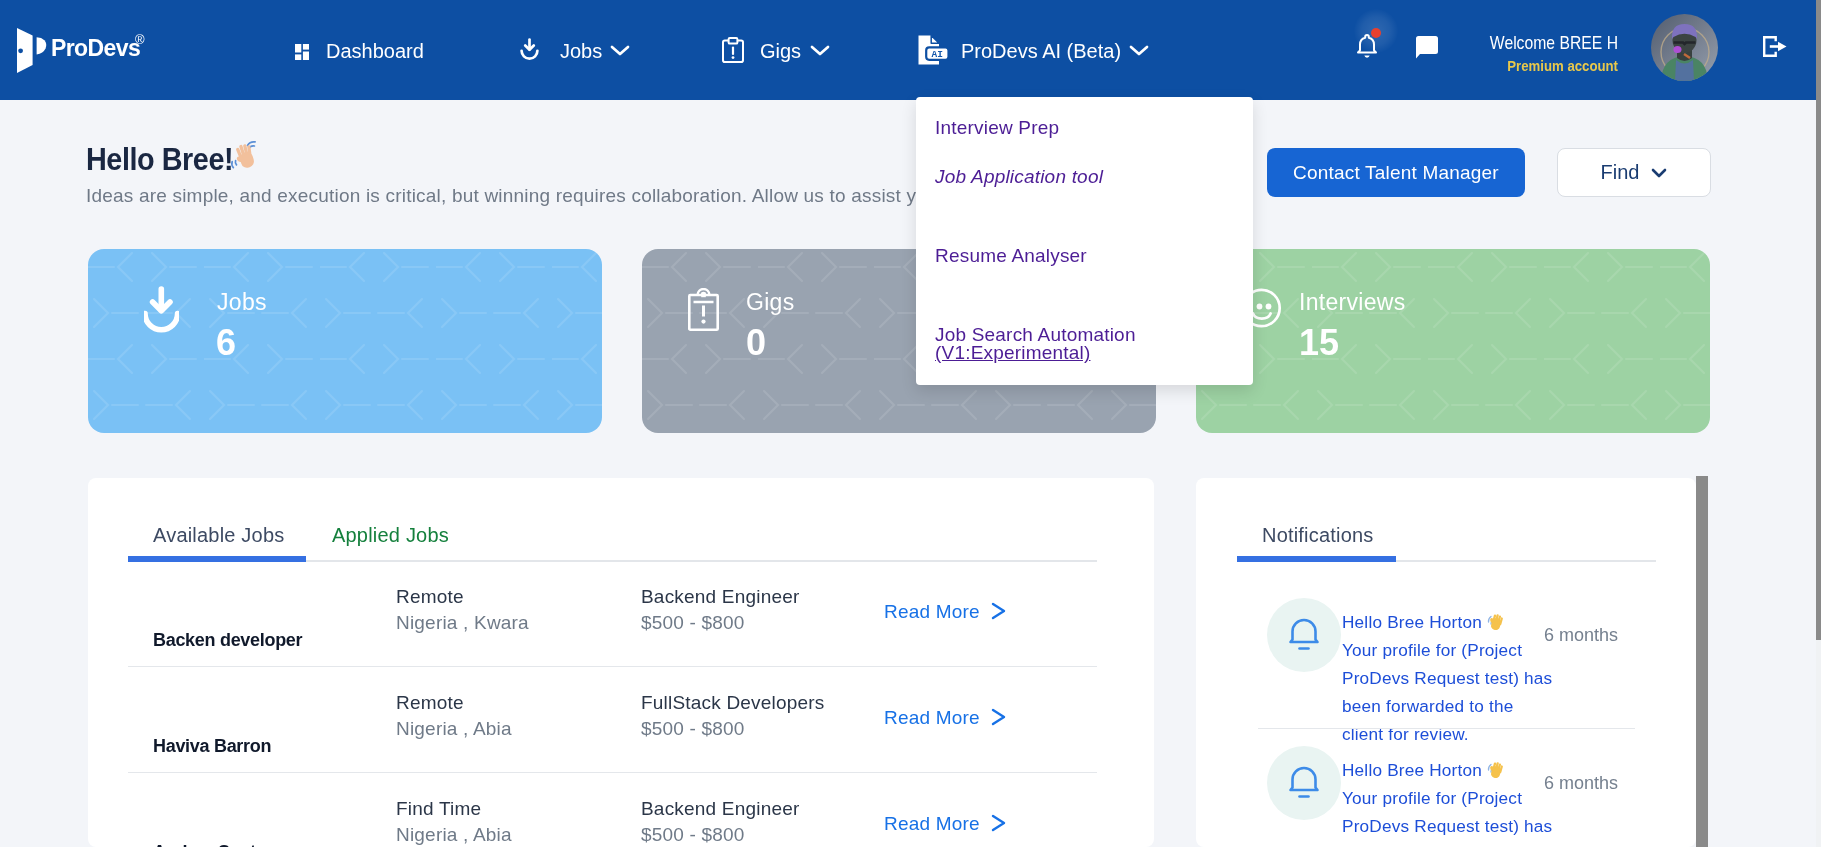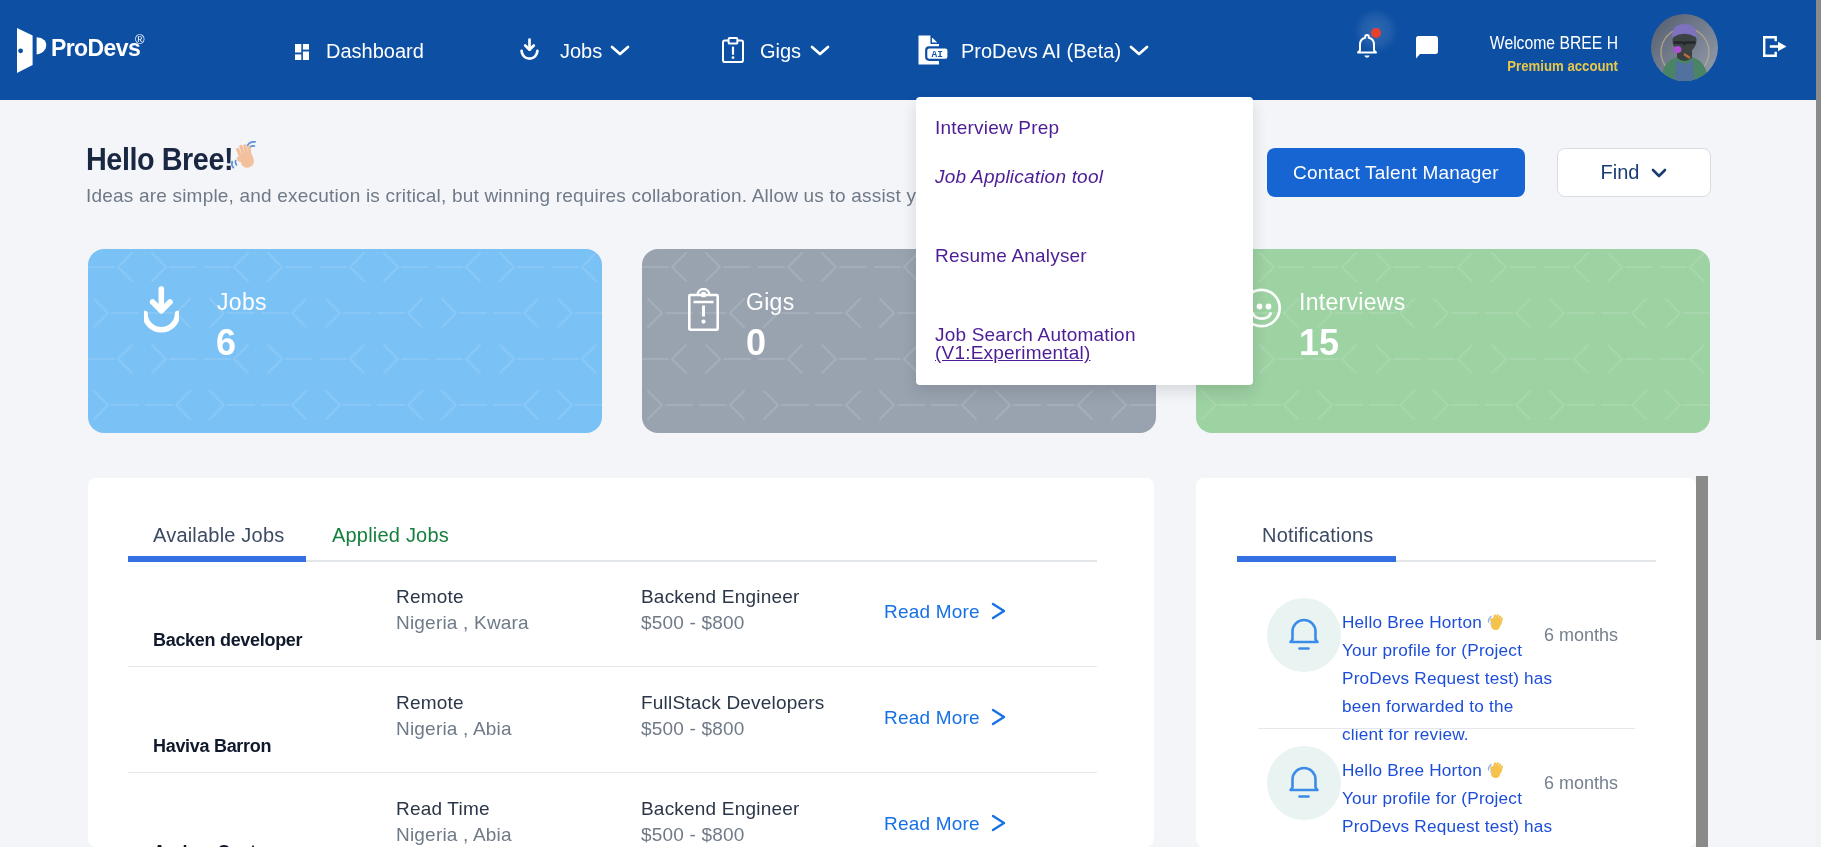--- a/index.html
+++ b/index.html
@@ -239,21 +239,21 @@
 <div class="l2" style="left:396px; top:718px;">Nigeria , Abia</div>
 <div class="l1" style="left:641px; top:692px;">FullStack Developers</div>
 <div class="l2" style="left:641px; top:718px;">$500 - $800</div>
 <div class="rm" style="left:884px; top:707px;">Read More</div>
 <svg class="abs" style="left:991px; top:708px;" width="16" height="18" viewBox="0 0 16 18">
     <path d="M2 2 L13 9 L2 16" stroke="#1771E6" stroke-width="2.4" fill="none" stroke-linejoin="round" stroke-linecap="round"></path>
   </svg>
 <div class="div" style="left:128px; top:772px; width:969px;"></div>
 
 <div class="jrow-name" style="left:153px; top:814px;">Audrey Santana</div>
-<div class="l1" style="left:396px; top:798px;">Read Time</div>
+<div class="l1" style="left:396px; top:798px;">Find Time</div>
 <div class="l2" style="left:396px; top:824px;">Nigeria , Abia</div>
 <div class="l1" style="left:641px; top:798px;">Backend Engineer</div>
 <div class="l2" style="left:641px; top:824px;">$500 - $800</div>
 <div class="rm" style="left:884px; top:813px;">Read More</div>
 <svg class="abs" style="left:991px; top:814px;" width="16" height="18" viewBox="0 0 16 18">
     <path d="M2 2 L13 9 L2 16" stroke="#1771E6" stroke-width="2.4" fill="none" stroke-linejoin="round" stroke-linecap="round"></path>
   </svg>
 
 <div class="panel" style="left:1196px; width:500px; height:369px;"></div>
 <div class="abs tab" style="left:1262px; top:524px;">Notifications</div>

